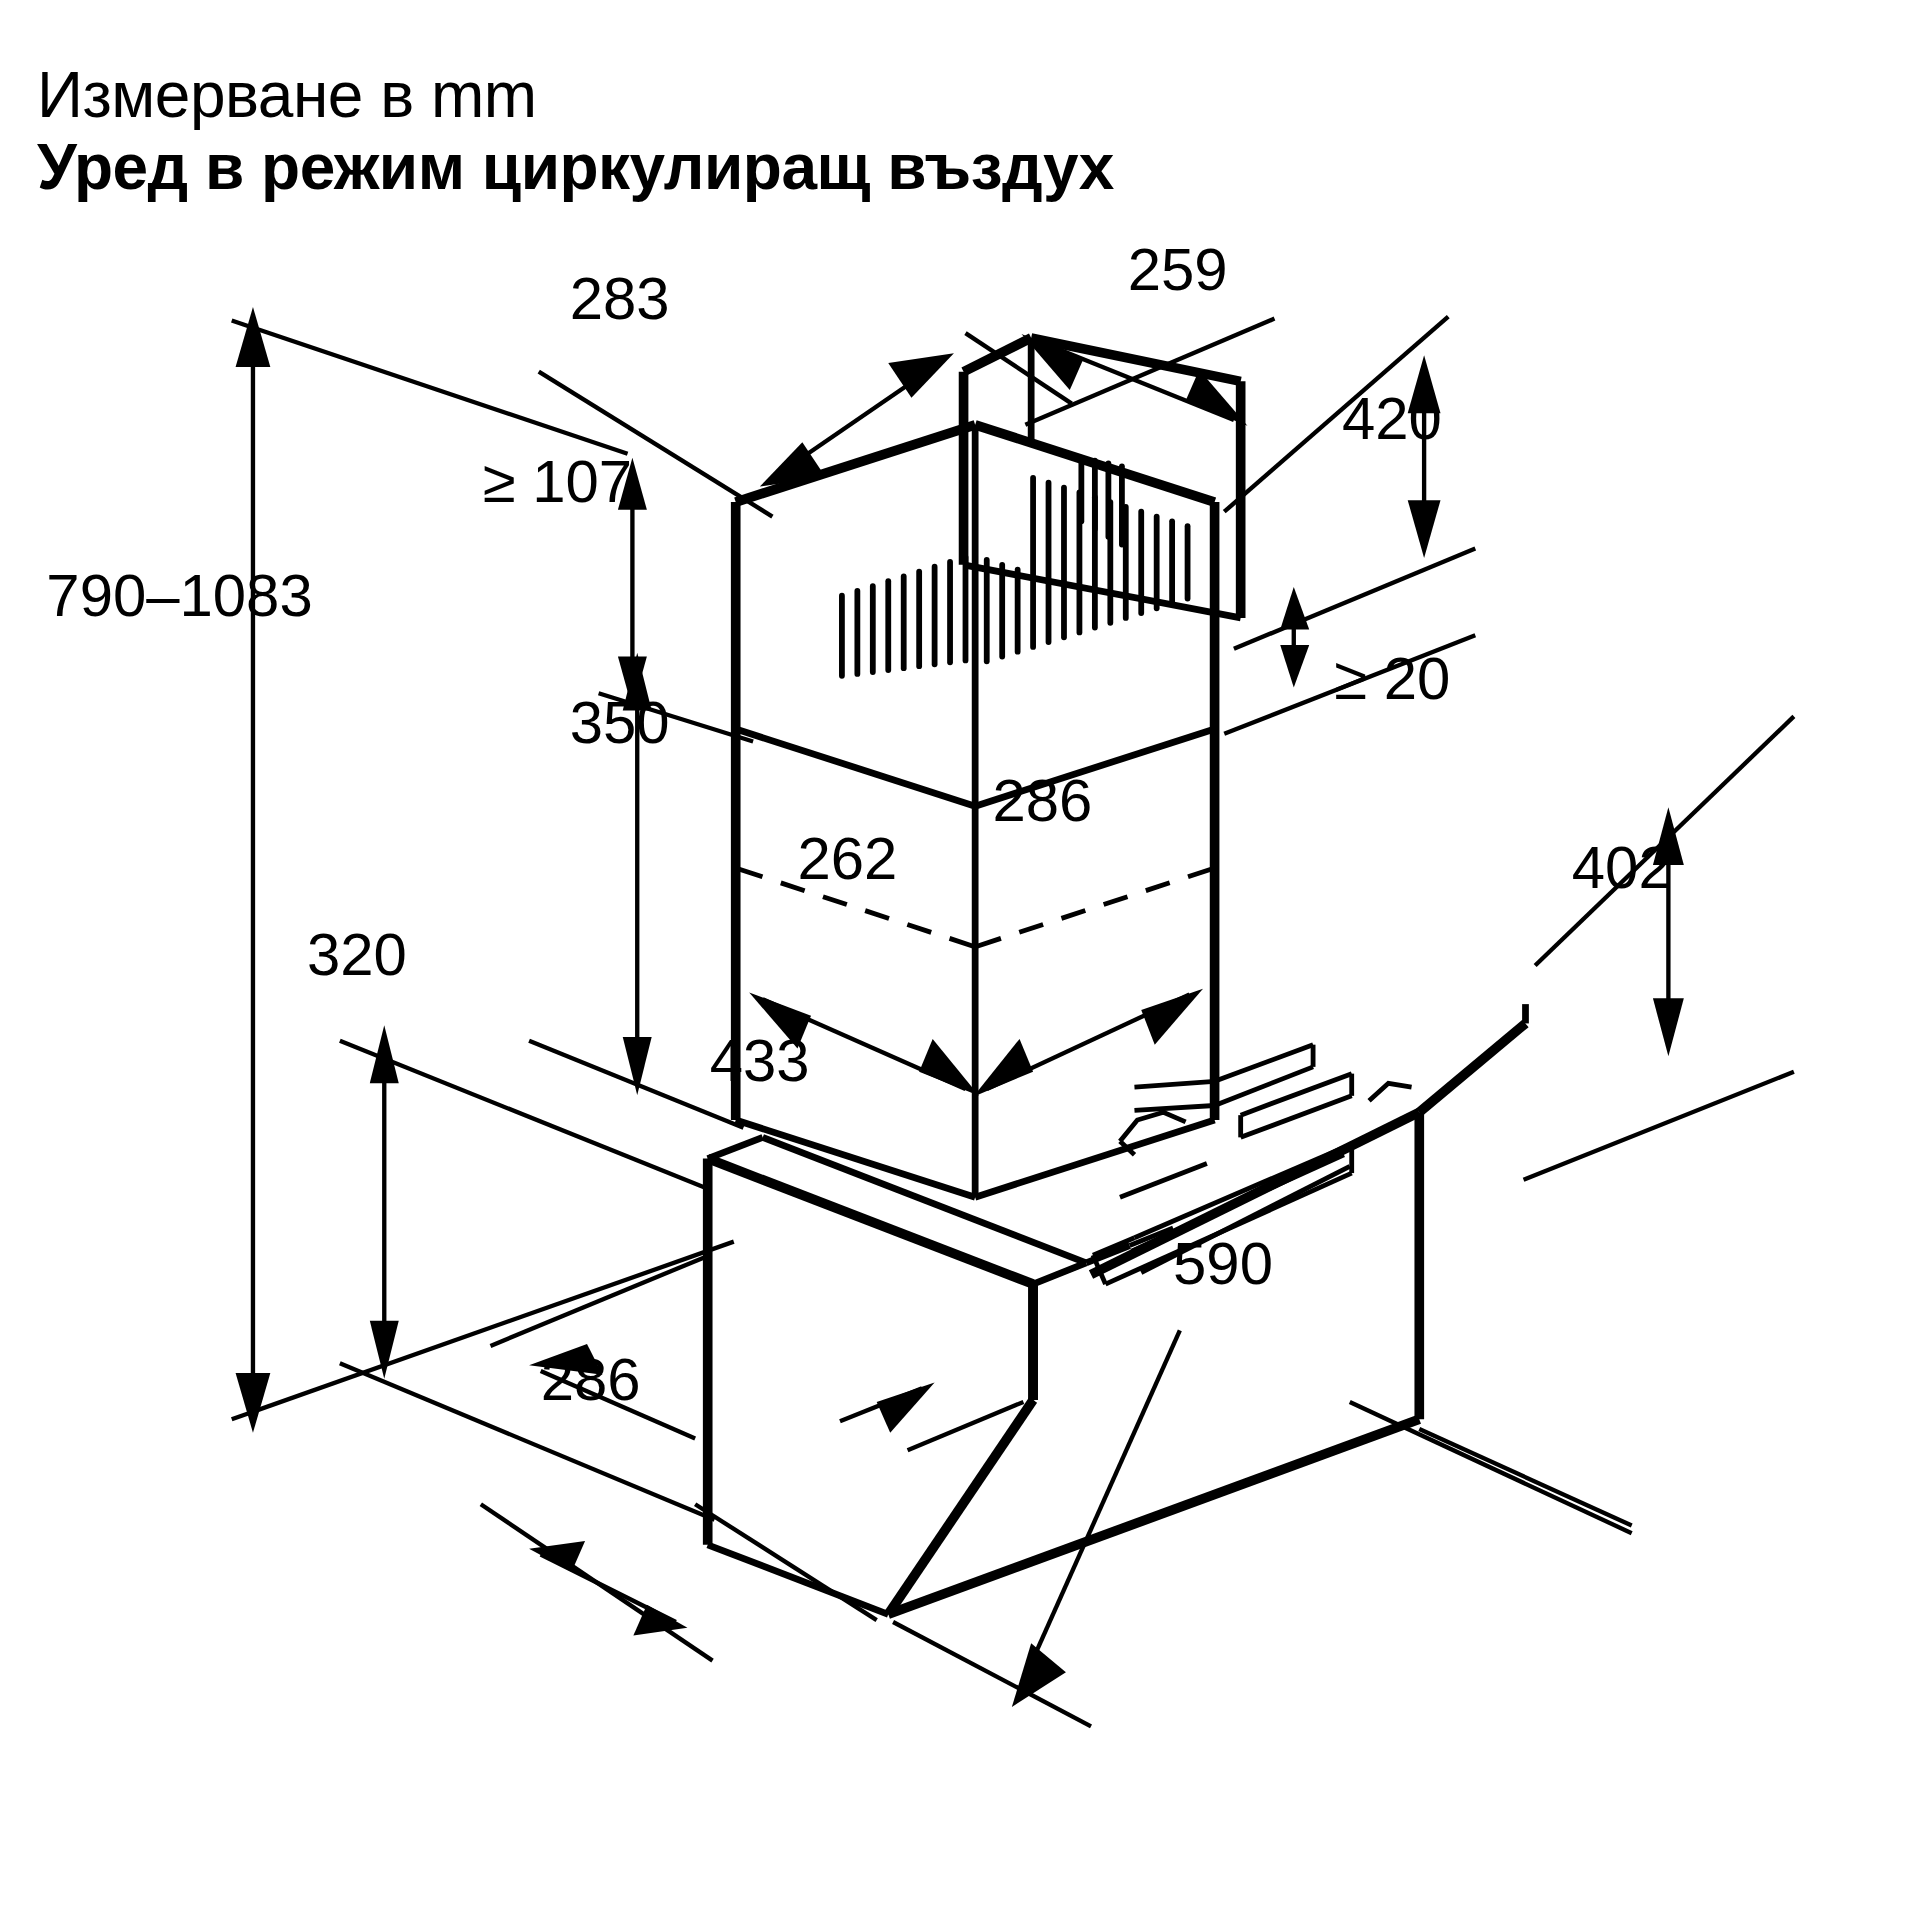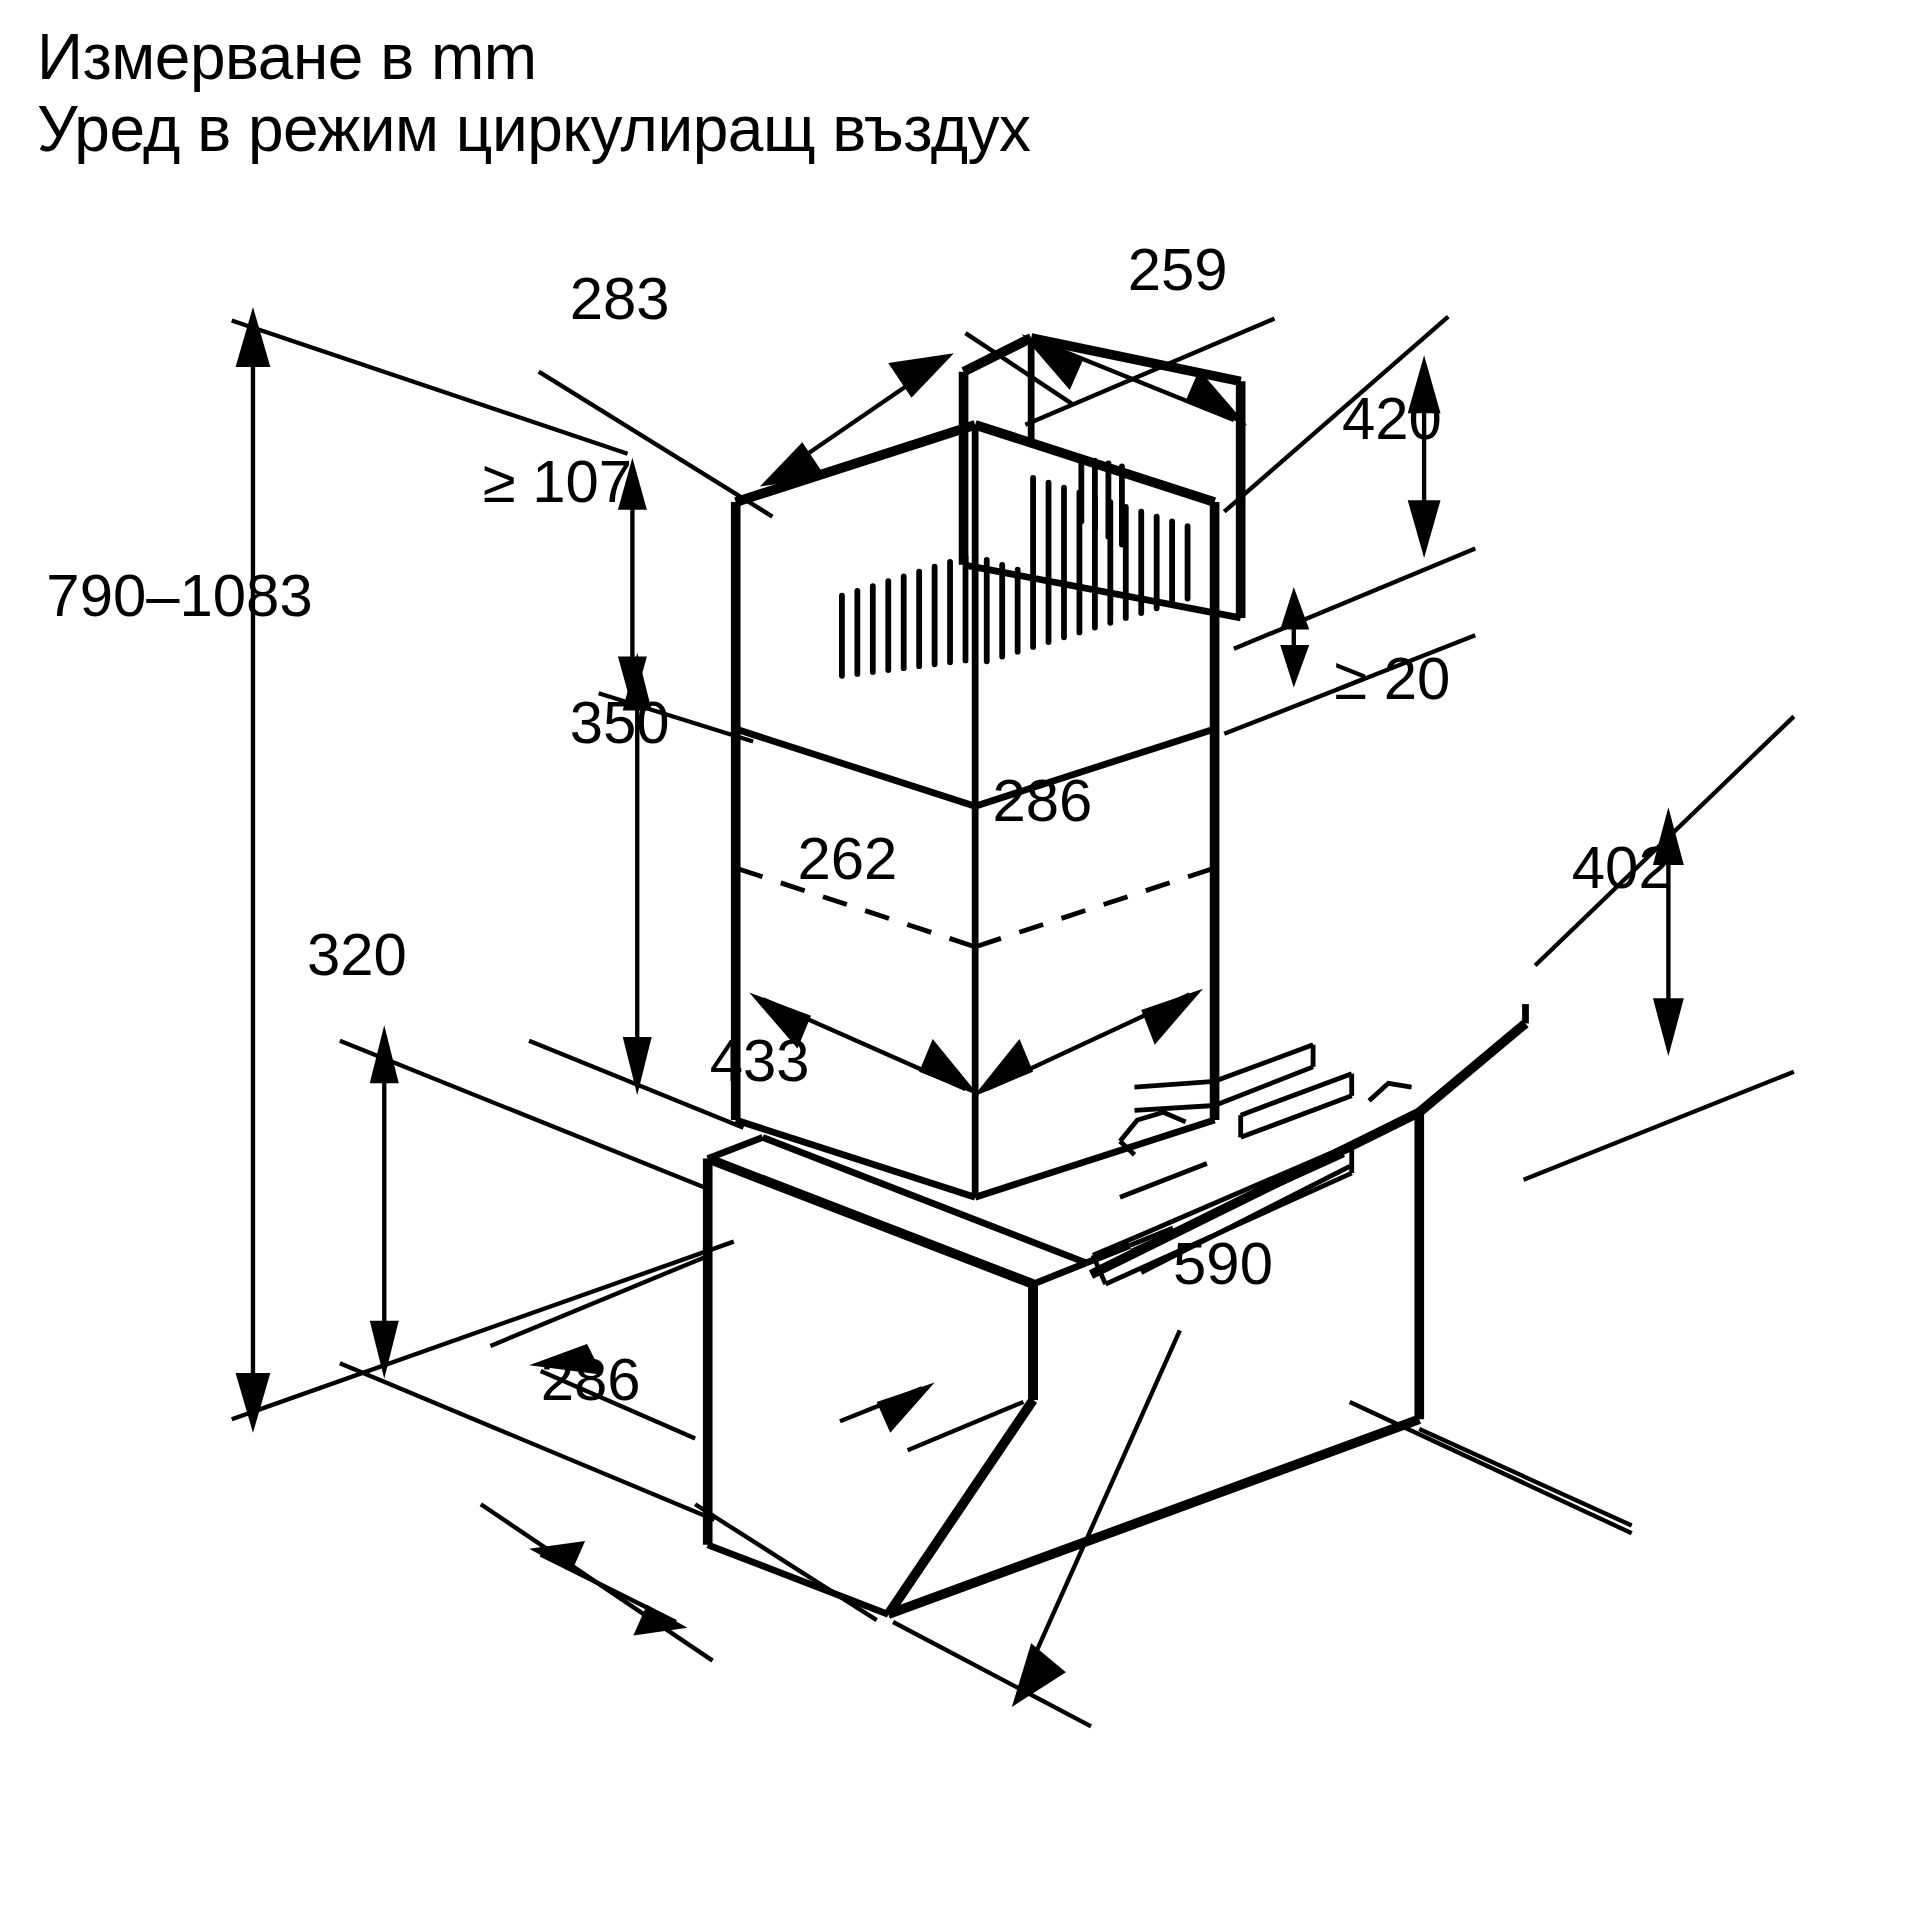--- a/index.html
+++ b/index.html
@@ -25,24 +25,25 @@
     left: 37px;
     top: 23px;
     width: 1738px;
   }
   .title-line1 {
     font-size: 64px;
     font-weight: 400;
     line-height: 1.08;
     letter-spacing: -0.5px;
     white-space: nowrap;
+    margin-top: 38px;
   }
   .title-line2 {
     font-size: 64px;
-    font-weight: 400;
+    font-weight: 700;
     line-height: 1.18;
     letter-spacing: -0.5px;
     white-space: nowrap;
   }
   svg#drawing {
     position: absolute;
     left: 0;
     top: 0;
     width: 1931px;
     height: 1931px;

